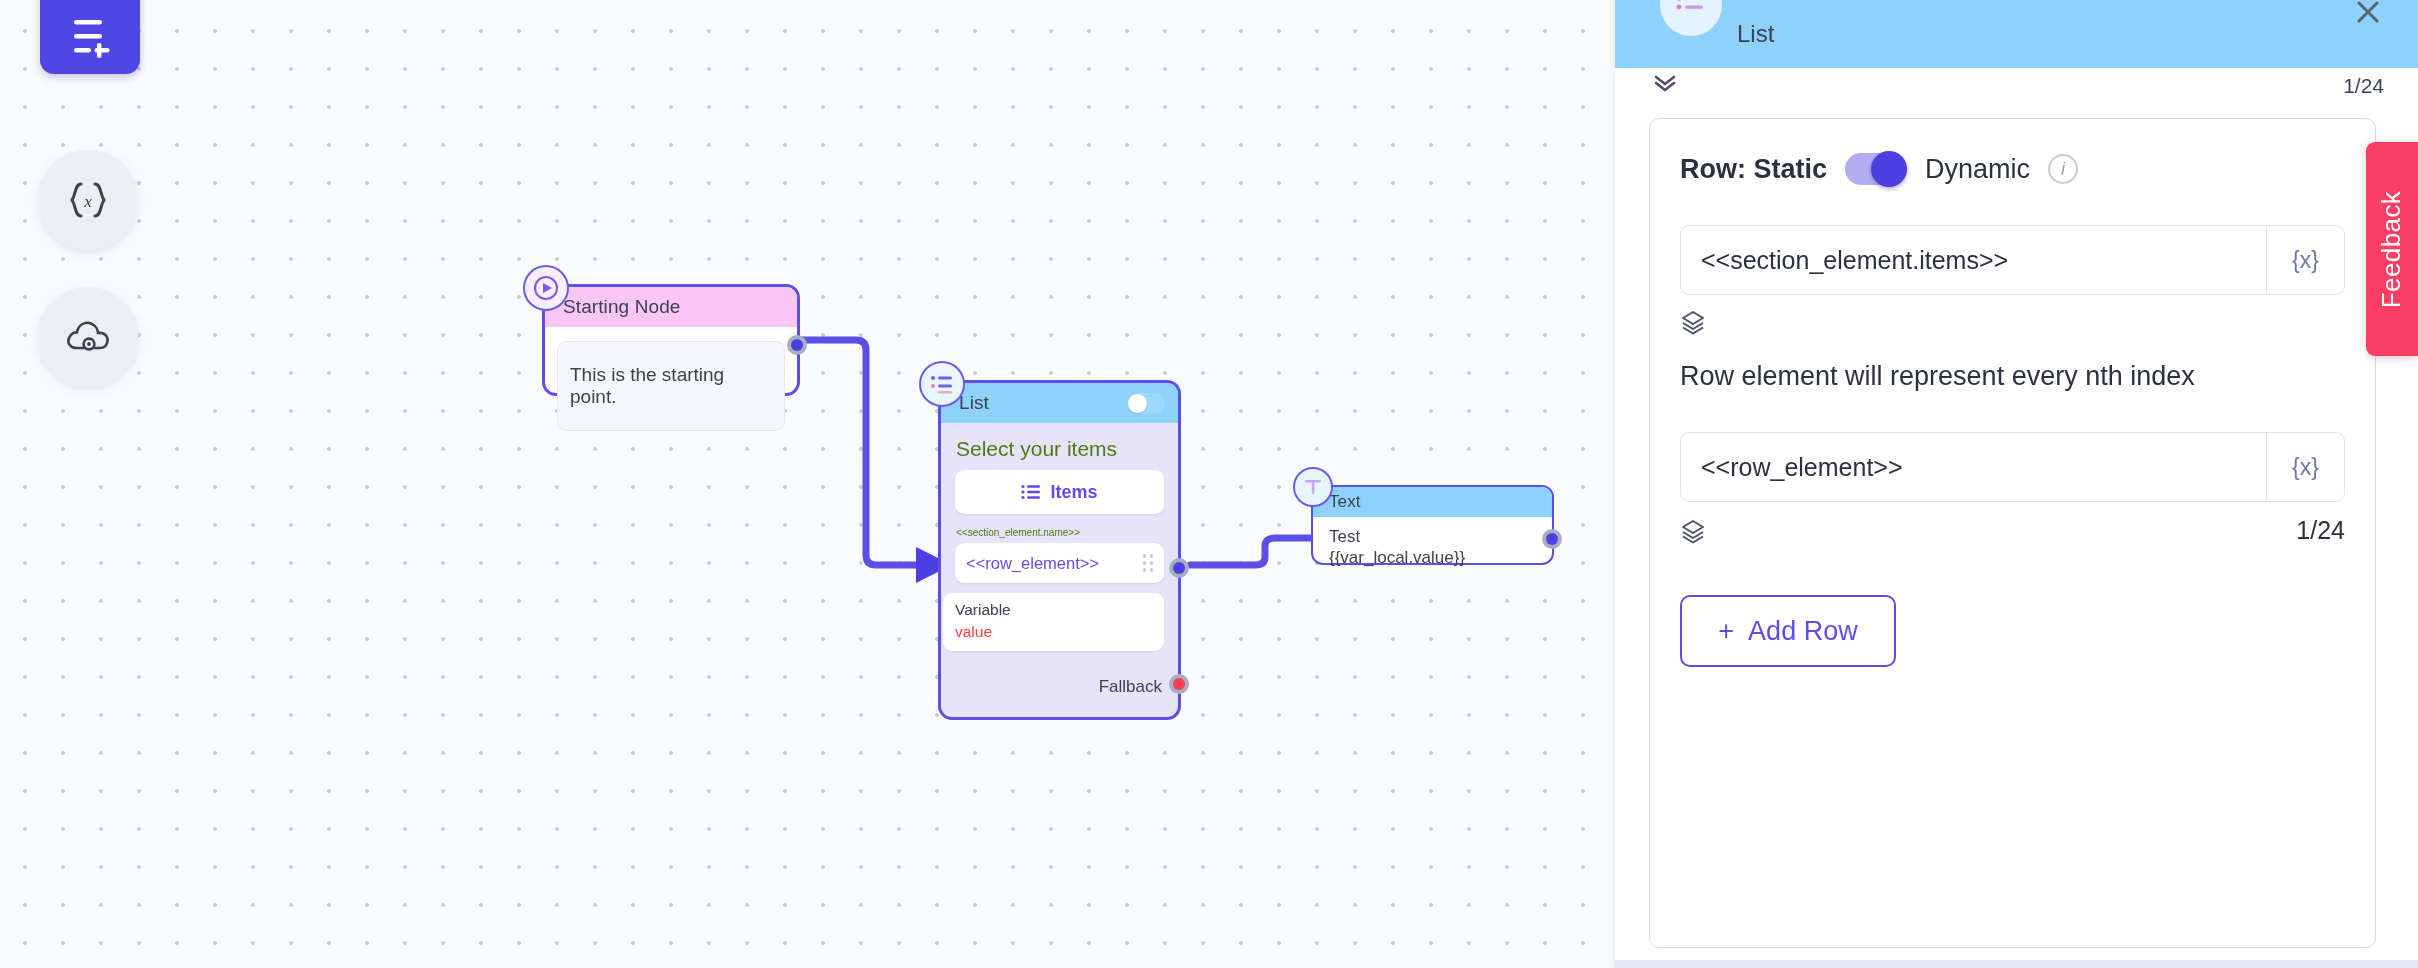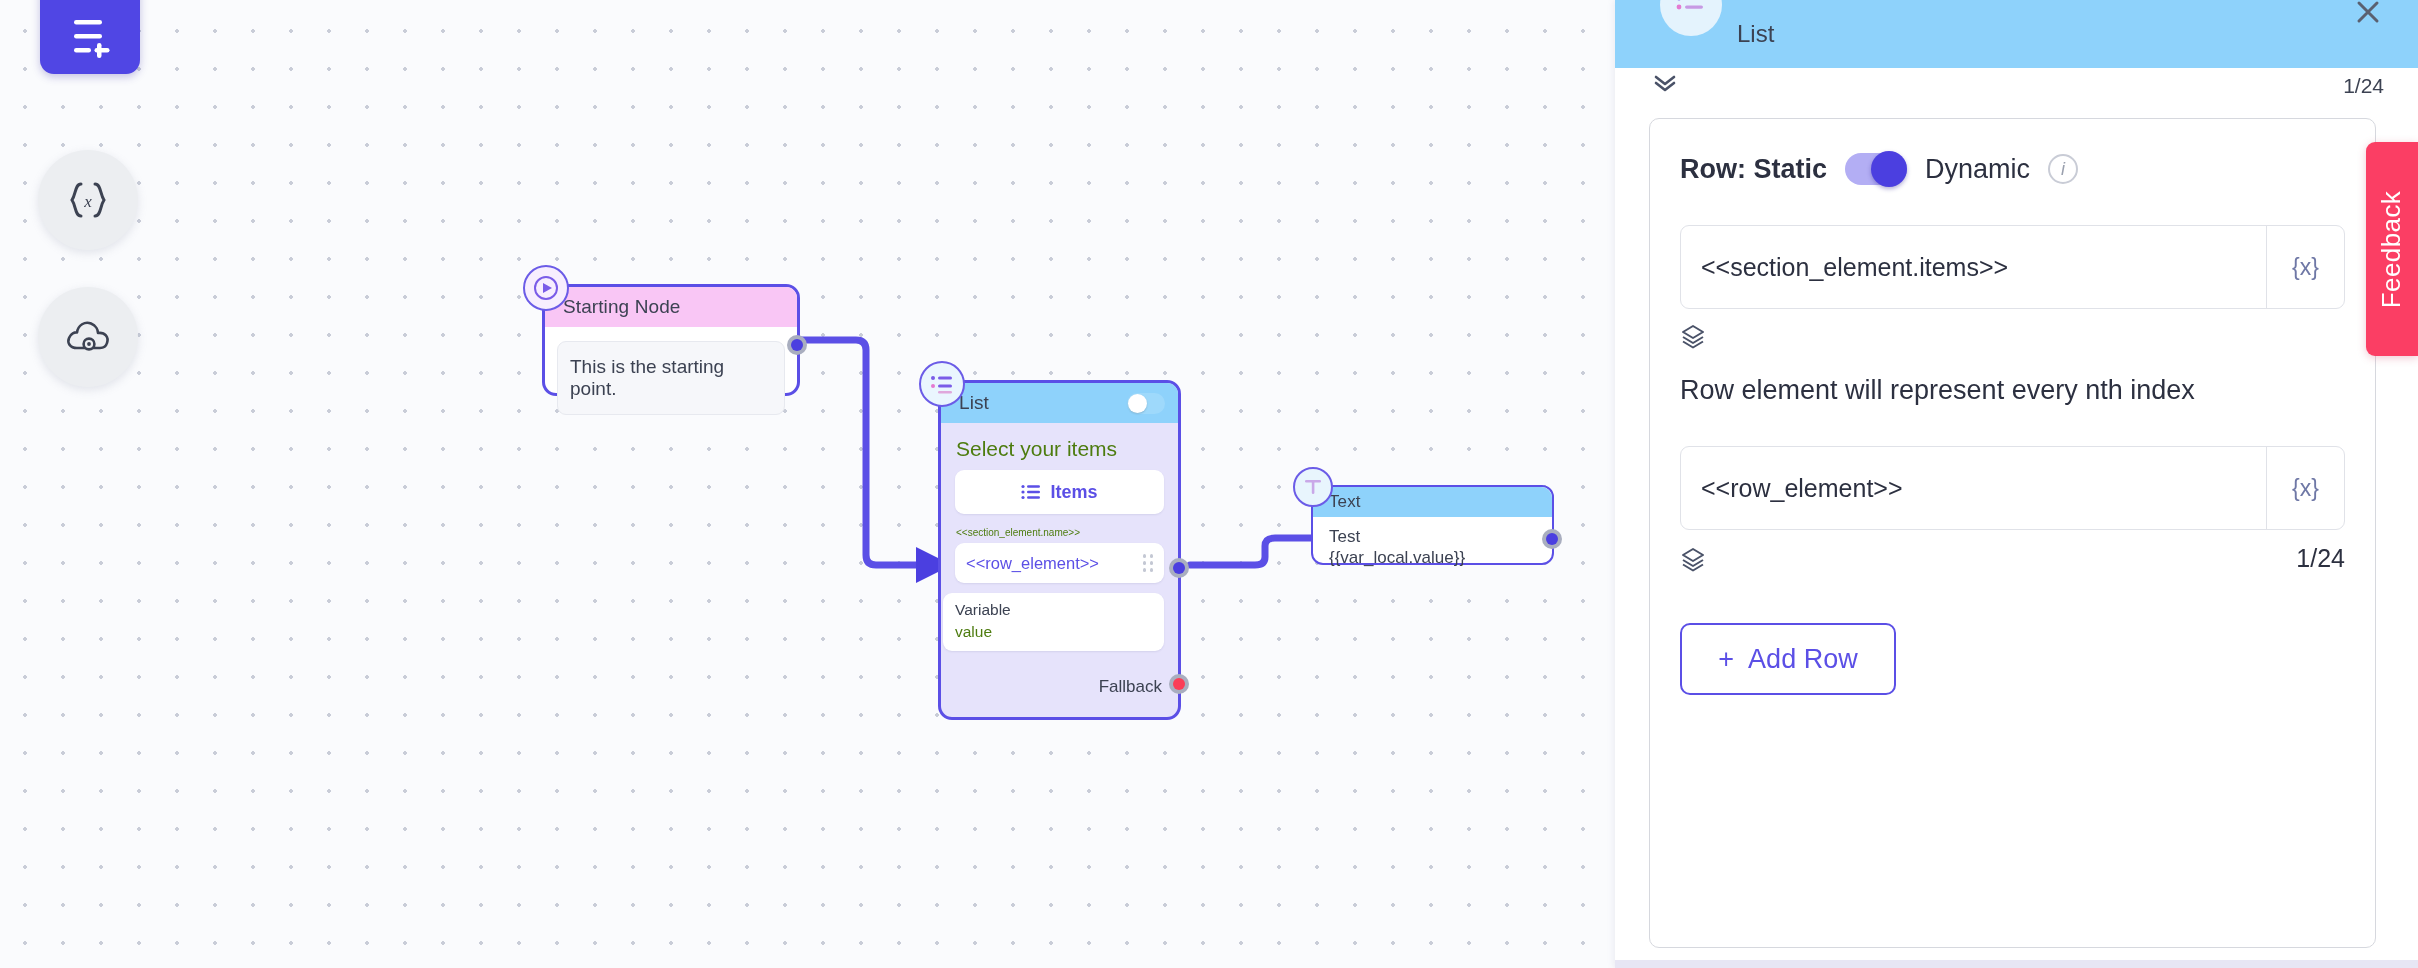--- a/index.html
+++ b/index.html
@@ -54,21 +54,21 @@
   }
 
   
   #startingNode {
     left: 542px; top: 284px; width: 258px; height: 112px;
     background: #ffffff; border: 3px solid #5b4fe6; border-radius: 14px;
   }
   #startingNode .node-title { background: #f9c6f5; }
   .start-text-box {
     margin: 14px 12px 0 12px; background: #f6f7fa; border: 1px solid #e7e9ef;
-    border-radius: 9px; padding: 14px 12px; font-size: 19px; color: #3c4252;
+    border-radius: 9px; padding: 22px 12px; font-size: 19px; color: #3c4252;
   }
 
   
   #listNode {
     left: 938px; top: 380px; width: 243px; height: 340px;
     background: #e6e3fb; border: 3px solid #5b4fe6; border-radius: 14px;
   }
   #listNode .node-title { background: #8ed2fb; }
   .toggle-pill {
     position: absolute; right: 13px; top: 10px; width: 38px; height: 21px;
@@ -94,21 +94,21 @@
     box-shadow: 0 1px 2px rgba(60,60,110,.10);
   }
   .grip { margin-left: auto; display: grid; grid-template-columns: repeat(2,3.5px);
           grid-gap: 3.5px; }
   .grip i { width: 3.5px; height: 3.5px; background: #c4c8d4; border-radius: 50%; display:block; }
   .var-box {
     margin: 10px 14px 0 2px; background: #fff; border-radius: 9px; padding: 8px 12px 10px;
     box-shadow: 0 1px 2px rgba(60,60,110,.10);
   }
   .var-box .k { font-size: 15.5px; color: #3c4252; }
-  .var-box .v { font-size: 15.5px; color: #4d7c0f; margin-top: 4px; }
+  .var-box .v { font-size: 15.5px; color: #ef4444; margin-top: 4px; }
   .fallback-lbl { position: absolute; right: 16px; bottom: 20px; font-size: 17px; color: #3c4252; }
 
   
   #textNode {
     left: 1311px; top: 485px; width: 243px; height: 80px;
     background: #ffffff; border: 2.5px solid #5b4fe6; border-radius: 12px;
   }
   #textNode .node-title { background: #8ed2fb; padding: 5px 0 5px 16px; font-size: 17px; }
   .text-body { padding: 10px 0 0 16px; font-size: 17px; color: #3c4252; line-height: 1.22; }
 
@@ -165,21 +165,21 @@
     width: 36px; height: 36px; border-radius: 50%; background: #4b3fe0;
     box-shadow: 0 2px 4px rgba(40,30,140,.35);
   }
   .info-circle {
     width: 30px; height: 30px; border-radius: 50%; border: 2px solid #c9ccd6;
     display: flex; align-items: center; justify-content: center;
     color: #9aa0ae; font-size: 18px; font-style: italic;
   }
 
   .field-wrap {
-    margin-top: 40px; display: flex; height: 84px;
+    margin-top: 40px; display: flex; height: 70px;
     border: 1px solid #e0e2e8; border-radius: 9px; background: #fff;
   }
   .field-wrap .val {
     flex: 1; display: flex; align-items: center; padding-left: 20px;
     font-size: 25px; color: #2c3040;
   }
   .field-wrap .fx {
     width: 78px; border-left: 1px solid #e0e2e8;
     display: flex; align-items: center; justify-content: center;
     color: #6f78a6; font-size: 23px; cursor: pointer;

